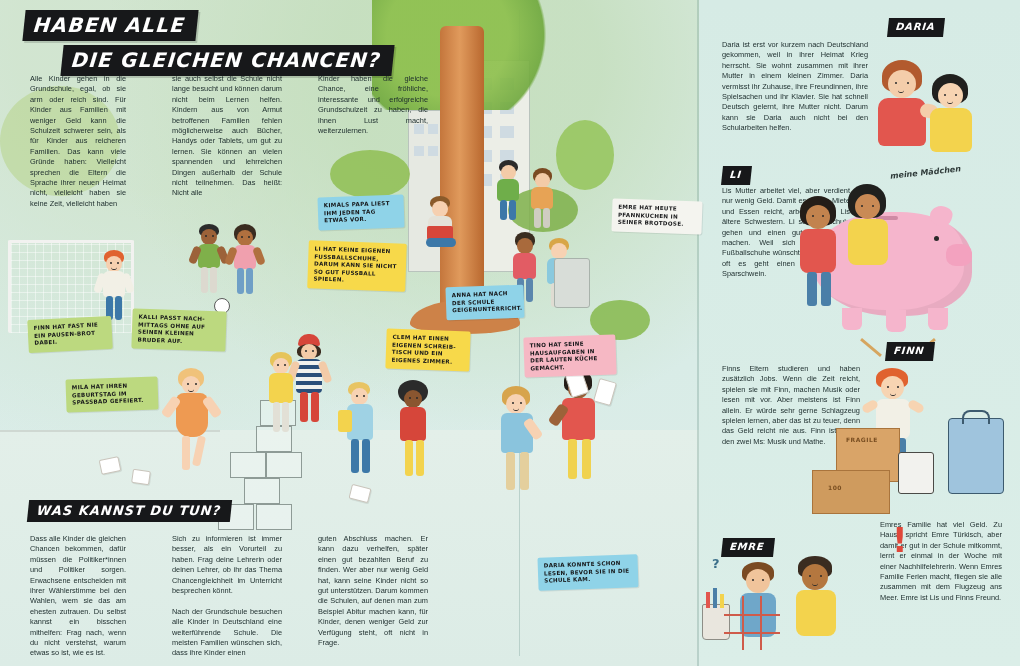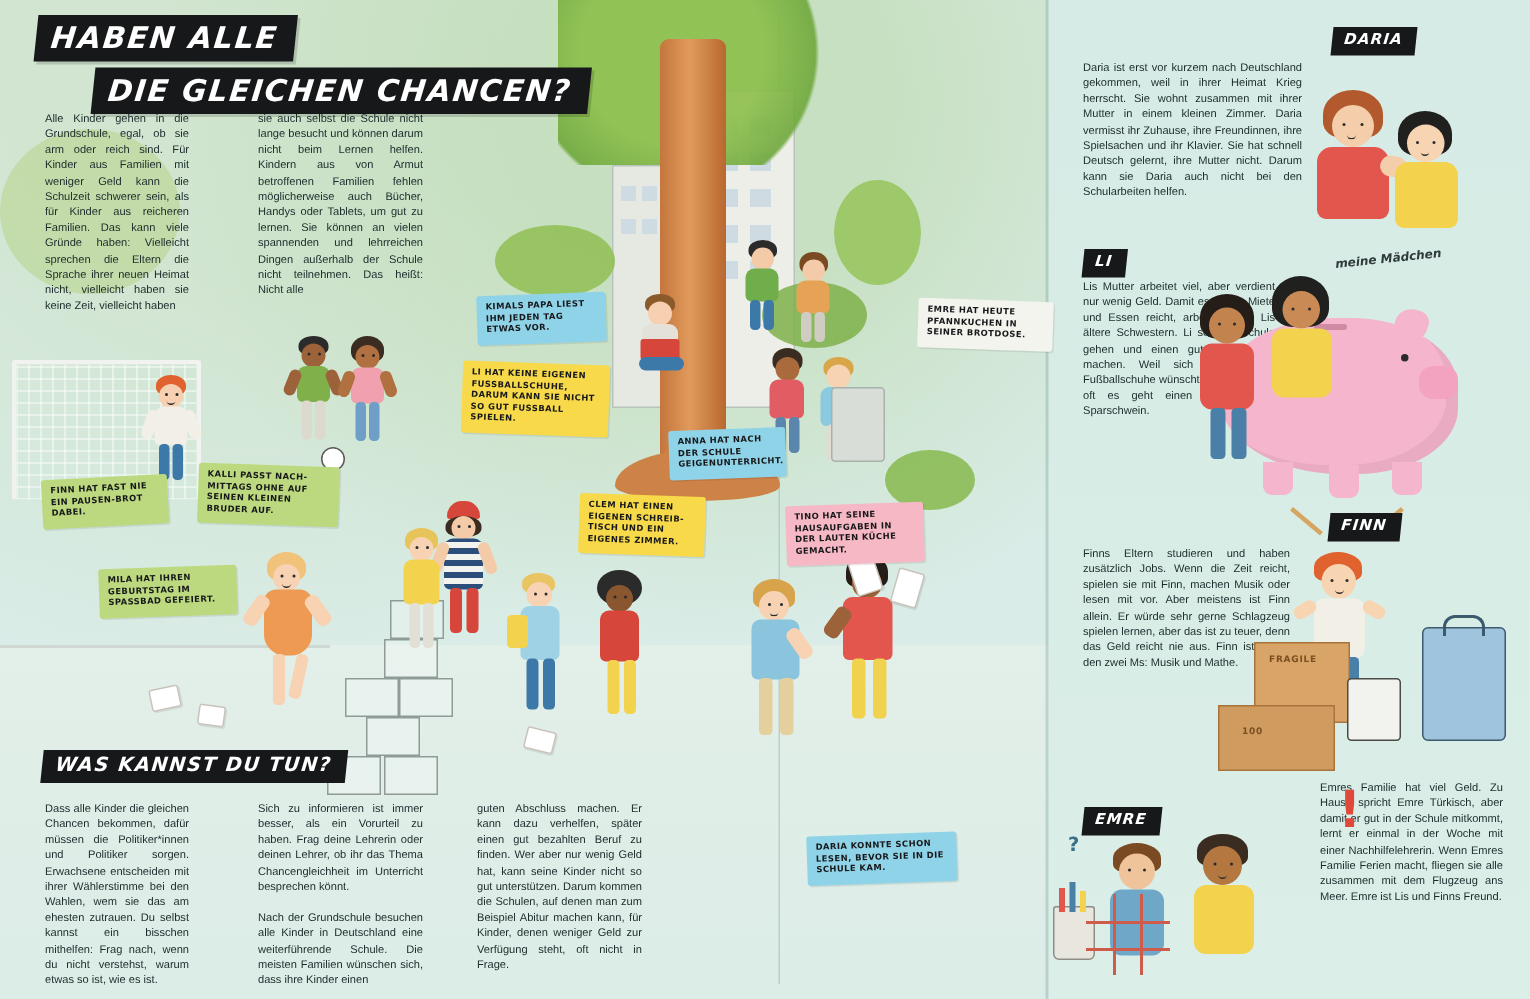--- a/index.html
+++ b/index.html
@@ -417,20 +417,21 @@
 
   <div class="ill" style="left:554px;top:258px;width:34px;height:48px;background:#d8ddd8;border:1px solid #a8b2ab;border-radius:3px;"></div>
 
   <div class="headline">
     <div class="hl-bar">HABEN ALLE</div><br>
     <div class="hl-bar second">DIE GLEICHEN CHANCEN?</div>
   </div>
 
   <div class="col narrow" style="left:30px;top:74px;width:96px;">Alle Kinder gehen in die Grundschule, egal, ob sie arm oder reich sind. Für Kinder aus Familien mit weniger Geld kann die Schulzeit schwerer sein, als für Kinder aus reicheren Familien. Das kann viele Gründe haben: Vielleicht sprechen die Eltern die Sprache ihrer neuen Heimat nicht, vielleicht haben sie keine Zeit, vielleicht haben</div>
   <div class="col narrow" style="left:172px;top:74px;width:110px;">sie auch selbst die Schule nicht lange besucht und können darum nicht beim Lernen helfen. Kindern aus von Armut betroffenen Familien fehlen möglicherweise auch Bücher, Handys oder Tablets, um gut zu lernen. Sie können an vielen spannenden und lehrreichen Dingen außerhalb der Schule nicht teilnehmen. Das heißt: Nicht alle</div>
+  <div class="col narrow" style="left:318px;top:74px;width:110px;">Kinder haben die gleiche Chance, eine fröhliche, interessante und erfolgreiche Grundschulzeit zu haben, die ihnen Lust macht, weiterzulernen.</div>
 
   <div class="subhead-bar" style="left:28px;top:500px;">WAS KANNST DU TUN?</div>
 
   <div class="col" style="left:172px;top:534px;width:110px;white-space:pre-line;">Sich zu informieren ist immer besser, als ein Vorurteil zu haben. Frag deine Lehrerin oder deinen Lehrer, ob ihr das Thema Chancengleichheit im Unterricht besprechen könnt.
 
 Nach der Grundschule besuchen alle Kinder in Deutschland eine weiterführende Schule. Die meisten Familien wünschen sich, dass ihre Kinder einen</div>
   <div class="col" style="left:30px;top:534px;width:96px;">Dass alle Kinder die gleichen Chancen bekommen, dafür müssen die Politiker*innen und Politiker sorgen. Erwachsene entscheiden mit ihrer Wählerstimme bei den Wahlen, wem sie das am ehesten zutrauen. Du selbst kannst ein bisschen mithelfen: Frag nach, wenn du nicht verstehst, warum etwas so ist, wie es ist.</div>
   <div class="col" style="left:318px;top:534px;width:110px;">guten Abschluss machen. Er kann dazu verhelfen, später einen gut bezahlten Beruf zu finden. Wer aber nur wenig Geld hat, kann seine Kinder nicht so gut unterstützen. Darum kommen die Schulen, auf denen man zum Beispiel Abitur machen kann, für Kinder, denen weniger Geld zur Verfügung steht, oft nicht in Frage.</div>
 
   <div class="fact f-green" style="left:28px;top:318px;width:72px;transform:rotate(-3deg);">FINN HAT FAST NIE EIN PAUSEN-BROT DABEI.</div>

